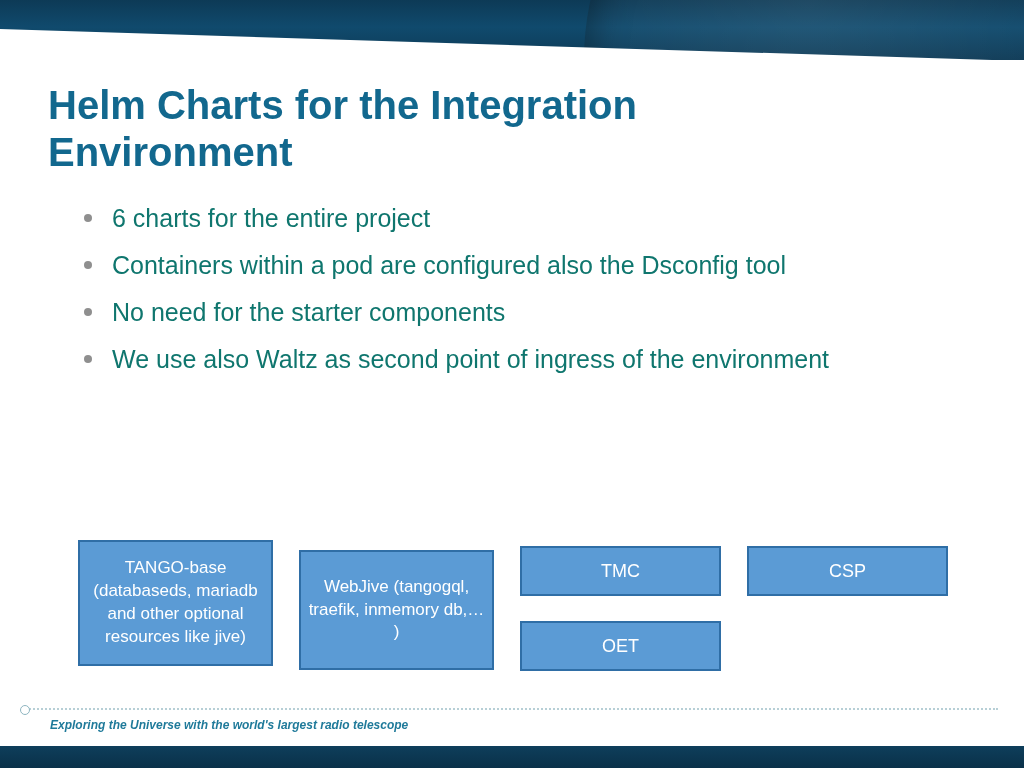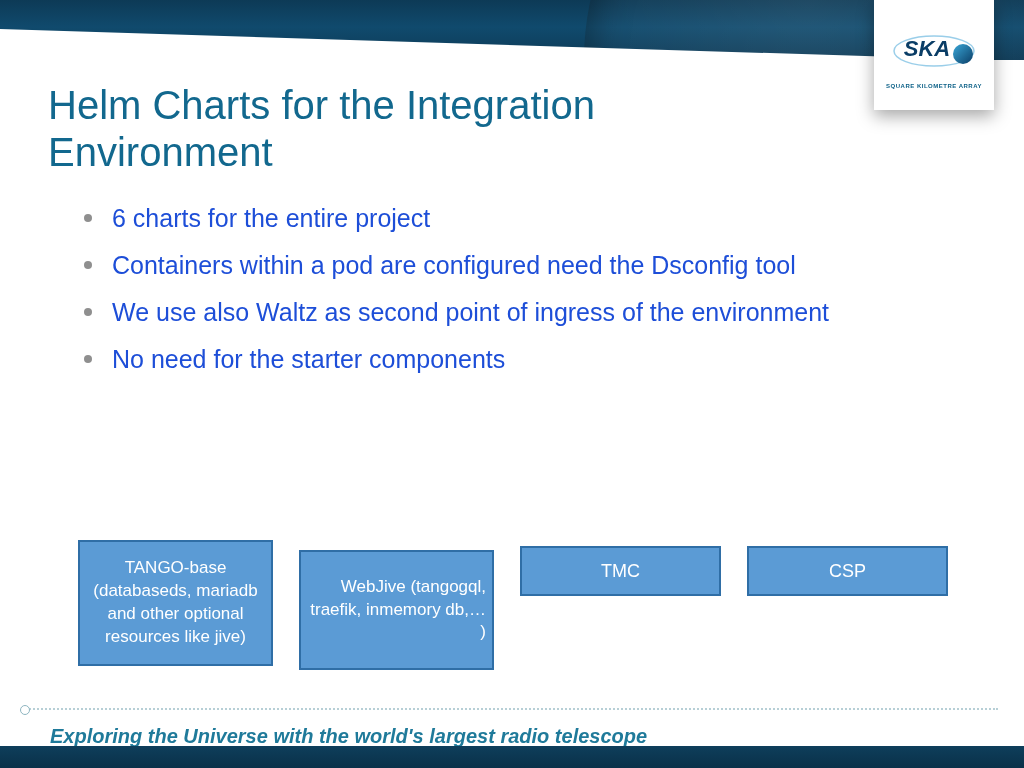--- a/index.html
+++ b/index.html
@@ -49,30 +49,30 @@
     font-size: 6px; letter-spacing: 0.5px; color: #0a5f86; margin-top: 2px; font-weight: 700;
   }
 
   
   .title {
     position: absolute;
     left: 48px; top: 82px;
     width: 760px;
     color: #12688e;
     font-size: 40px;
-    font-weight: 400;
+    font-weight: 700;
     line-height: 1.18;
   }
 
   
   .bullets {
     position: absolute;
     left: 78px; top: 200px;
     width: 870px;
-    color: #1d4ed8;
+    color: #0f766e;
     font-size: 25px;
     line-height: 1.48;
   }
   .bullets li { list-style: none; position: relative; padding-left: 34px; margin-bottom: 10px; }
   .bullets li::before {
     content: "";
     position: absolute;
     left: 6px; top: 14px;
     width: 8px; height: 8px;
     background: #8f8f8f;
@@ -95,21 +95,21 @@
     color: #fff;
     display: flex;
     align-items: center;
     justify-content: center;
     text-align: center;
     font-size: 17px;
     line-height: 1.35;
     padding: 8px 6px;
   }
   .box-tall { width: 195px; height: 126px; }
-  .box-tall2 { width: 195px; height: 120px; align-self: center; text-align: right; }
+  .box-tall2 { width: 195px; height: 120px; align-self: center; }
   .right-col {
     flex: 1;
     display: grid;
     grid-template-columns: 1fr 1fr;
     grid-template-rows: 1fr 1fr;
     gap: 22px 26px;
     align-content: center;
     height: 128px;
     align-self: center;
   }
@@ -133,74 +133,58 @@
     left: -6px; top: -5px;
     width: 8px; height: 8px;
     border: 1.5px solid #8fb6c1;
     border-radius: 50%;
     background: #fff;
   }
   .tagline {
     position: absolute;
     left: 50px; top: 10px;
     color: #1f7a9a;
-    font-size: 20px;
+    font-size: 12px;
     font-style: italic;
     font-weight: 600;
-    margin-top: 7px;
   }
   .footer-band {
     position: absolute;
     left: 0; bottom: 0;
     width: 1024px; height: 22px;
     background: linear-gradient(180deg, #0e3e5b 0%, #0a3149 100%);
   }
 </style>
 </head>
 <body>
 
 <div class="slide">
 
   <div class="top-banner">
     <div class="globe"></div>
     <div class="diag"></div>
   </div>
 
-  <div class="logo-box">
-    <div class="mark">
-      <svg width="90" height="50" viewBox="0 0 90 50">
-        <defs>
-          <linearGradient id="g1" x1="0" y1="0" x2="1" y2="1">
-            <stop offset="0" stop-color="#3aa7d8"></stop>
-            <stop offset="1" stop-color="#0a3d66"></stop>
-          </linearGradient>
-        </defs>
-        <ellipse cx="45" cy="25" rx="40" ry="15" fill="none" stroke="#6fb9e0" stroke-width="1.5" opacity="0.7"></ellipse>
-        <circle cx="74" cy="28" r="10" fill="url(#g1)"></circle>
-        <text x="38" y="30" text-anchor="middle" font-family="Arial" font-size="22" font-weight="900" fill="#0a3d66" font-style="italic" letter-spacing="0">SKA</text>
-      </svg>
-    </div>
-    <div class="sub">SQUARE KILOMETRE ARRAY</div>
-  </div>
 
   <h1 class="title">Helm Charts for the Integration Environment</h1>
 
   <ul class="bullets">
     <li>6 charts for the entire project</li>
-    <li>Containers within a pod are configured need the Dsconfig tool</li>
+    <li>Containers within a pod are configured also the Dsconfig tool</li>
+    <li>No need for the starter components</li>
     <li>We use also Waltz as second point of ingress of the environment</li>
-    <li>No need for the starter components</li>
   </ul>
 
   <div class="boxes">
     <div class="box box-tall">TANGO-base (databaseds, mariadb and other optional resources like jive)</div>
     <div class="box box-tall2">WebJive (tangogql, traefik, inmemory db,… )</div>
     <div class="right-col">
       <div class="box">TMC</div>
       <div class="box">CSP</div>
+      <div class="box">OET</div>
     </div>
   </div>
 
   <div class="footer">
     <div class="dotted"></div>
     <div class="tagline">Exploring the Universe with the world's largest radio telescope</div>
     <div class="footer-band"></div>
   </div>
 
 </div>

